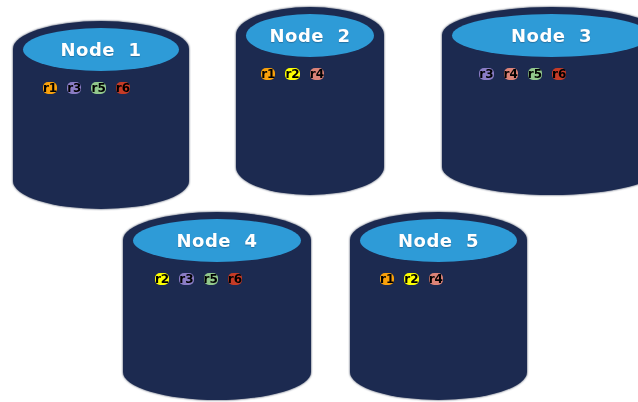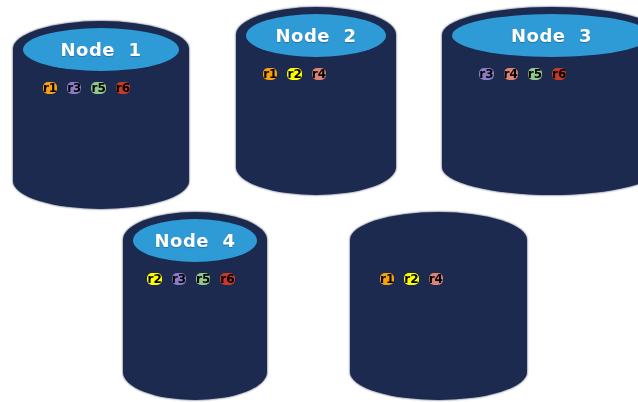--- a/index.html
+++ b/index.html
@@ -84,21 +84,21 @@
         </div>
       <div class="bar" style="background: rgb(146, 200, 140);">
           <span class="bar-label">r5</span>
         </div>
       <div class="bar" style="background: rgb(198, 59, 38);">
           <span class="bar-label">r6</span>
         </div>
     </div>
   </div>
 
-  <div class="cyl" style="left:236px; top:5px; width:160px;">
+  <div class="cyl" style="left:236px; top:5px; width:148px;">
     <div class="cyl-rim" style="background: rgb(28, 42, 80);"></div>
     <div class="cyl-body" style="background: rgb(28, 42, 80);"></div>
     <div class="cyl-top" style="background: rgb(46, 155, 215);">
       <span class="node-title">Node  2</span>
     </div>
     <div class="bars">
       <div class="bar" style="background: rgb(249, 161, 11);">
           <span class="bar-label">r1</span>
         </div>
       <div class="bar" style="background: rgb(253, 255, 0);">
@@ -125,21 +125,21 @@
         </div>
       <div class="bar" style="background: rgb(146, 200, 140);">
           <span class="bar-label">r5</span>
         </div>
       <div class="bar" style="background: rgb(198, 59, 38);">
           <span class="bar-label">r6</span>
         </div>
     </div>
   </div>
 
-  <div class="cyl" style="left:123px; top:210px; width:144px;">
+  <div class="cyl" style="left:123px; top:210px; width:188px;">
     <div class="cyl-rim" style="background: rgb(28, 42, 80);"></div>
     <div class="cyl-body" style="background: rgb(28, 42, 80);"></div>
     <div class="cyl-top" style="background: rgb(46, 155, 215);">
       <span class="node-title">Node  4</span>
     </div>
     <div class="bars">
       <div class="bar" style="background: rgb(253, 255, 0);">
           <span class="bar-label">r2</span>
         </div>
       <div class="bar" style="background: rgb(138, 124, 196);">
@@ -150,20 +150,23 @@
         </div>
       <div class="bar" style="background: rgb(198, 59, 38);">
           <span class="bar-label">r6</span>
         </div>
     </div>
   </div>
 
   <div class="cyl" style="left:350px; top:210px; width:177px;">
     <div class="cyl-rim" style="background: rgb(28, 42, 80);"></div>
     <div class="cyl-body" style="background: rgb(28, 42, 80);"></div>
+    <div class="cyl-top" style="background: rgb(46, 155, 215);">
+      <span class="node-title">Node  5</span>
+    </div>
     <div class="bars">
       <div class="bar" style="background: rgb(249, 161, 11);">
           <span class="bar-label">r1</span>
         </div>
       <div class="bar" style="background: rgb(253, 255, 0);">
           <span class="bar-label">r2</span>
         </div>
       <div class="bar" style="background: rgb(220, 131, 119);">
           <span class="bar-label">r4</span>
         </div>

